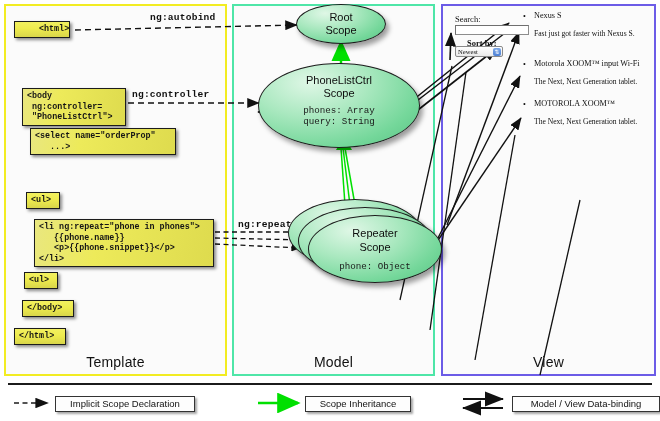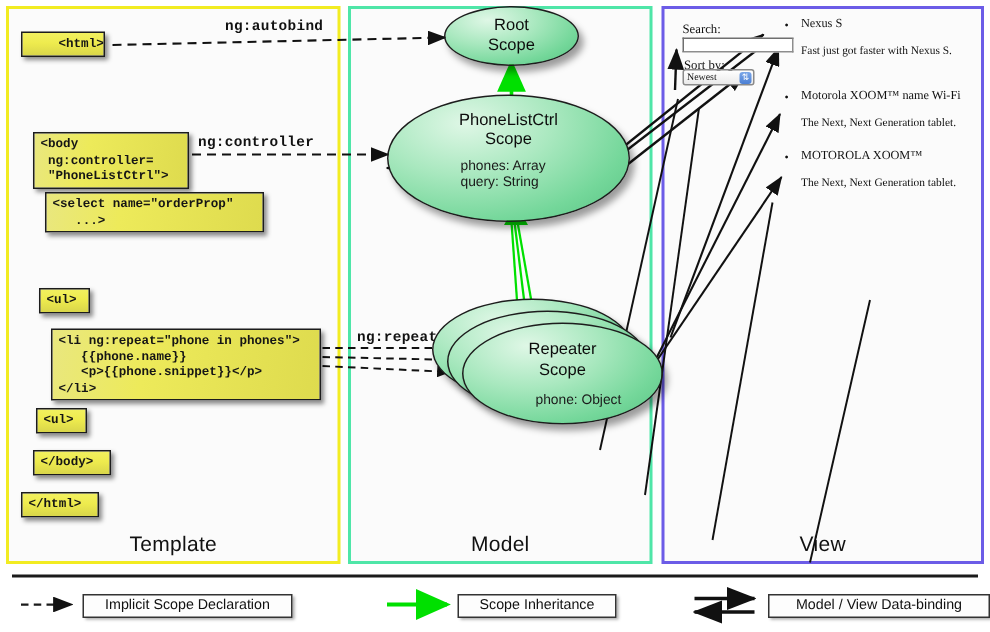--- a/index.html
+++ b/index.html
@@ -40,23 +40,23 @@
     border:1.7px solid #1d1d1d;
     background:radial-gradient(ellipse at 32% 22%, #dff7e6 0%, #a9e8bf 38%, #74d79a 72%, #57c182 100%);
     box-shadow:3px 4px 5px rgba(0,0,0,.38);
     box-sizing:border-box;
   }
   .ellipse .etitle{
     position:absolute;left:0;right:0;text-align:center;
     font-size:11px;color:#0d0d0d;line-height:13px;
   }
   .ellipse .eprops{
-    position:absolute;left:0;right:0;text-align:left;
-    font-family:Liberation Sans, sans-serif;
-    font-size:9.2px;line-height:11px;color:#1a1a1a;white-space:pre;padding-left:48px;
+    position:absolute;left:0;right:0;text-align:center;
+    font-family:Liberation Mono, monospace;
+    font-size:9.2px;line-height:11px;color:#1a1a1a;white-space:pre;
   }
 
   
   .vlabel{position:absolute;font-family:"Liberation Serif",serif;font-size:8.5px;color:#111;}
   .vinput{
     position:absolute;box-sizing:border-box;background:#fff;
     border:1px solid #8d8d8d;border-top-color:#6f6f6f;border-left-color:#6f6f6f;
   }
   .vselect{
     position:absolute;box-sizing:border-box;
@@ -198,32 +198,32 @@
   <div class="ellipse" style="left:298px;top:207px;width:134px;height:68px;"></div>
   <div class="ellipse" style="left:308px;top:215px;width:134px;height:68px;">
     <div class="etitle" style="top:11px;">Repeater</div>
     <div class="etitle" style="top:25px;">Scope</div>
     <div class="eprops" style="top:45px;">phone: Object</div>
   </div>
 
   <div class="vlabel" style="left:455px;top:14px;">Search:</div>
   <input class="vinput" type="text" style="left: 455px; top: 25px; width: 74px; height: 10px;" value="">
 
-  <div class="vlabel" style="left:456px;top:38px;">Sort by:</div>
+  <div class="vlabel" style="left:467px;top:38px;font-weight:bold;">Sort by:</div>
   <div class="vselect" style="left:455px;top:46px;width:48px;height:11px;">
     <span>Newest</span>
     <span class="arrowbtn">⇅</span>
   </div>
 
   <div class="bullet" style="left:523px;top:12px;">•</div>
   <div class="vitem-title" style="left:534px;top:11px;">Nexus S</div>
   <div class="vitem-desc" style="left:534px;top:29px;">Fast just got faster with Nexus S.</div>
 
   <div class="bullet" style="left:523px;top:60px;">•</div>
-  <div class="vitem-title" style="left:534px;top:59px;">Motorola XOOM™  name Wi-Fi</div>
+  <div class="vitem-title" style="left:534px;top:59px;">Motorola XOOM™  input Wi-Fi</div>
   <div class="vitem-desc" style="left:534px;top:77px;">The Next, Next Generation tablet.</div>
 
   <div class="bullet" style="left:523px;top:100px;">•</div>
   <div class="vitem-title" style="left:534px;top:99px;">MOTOROLA XOOM™</div>
   <div class="vitem-desc" style="left:534px;top:117px;">The Next, Next Generation tablet.</div>
 
   <div id="legend-rule"></div>
 
   <div class="legend-box" style="left:55px;top:396px;width:140px;height:16px;">Implicit Scope Declaration</div>
 

